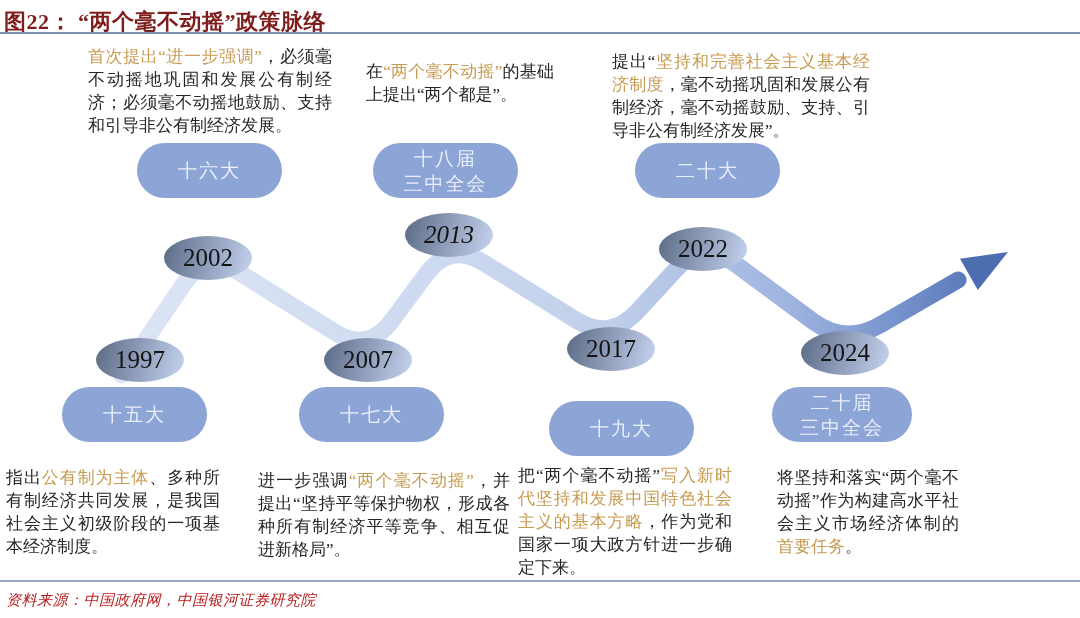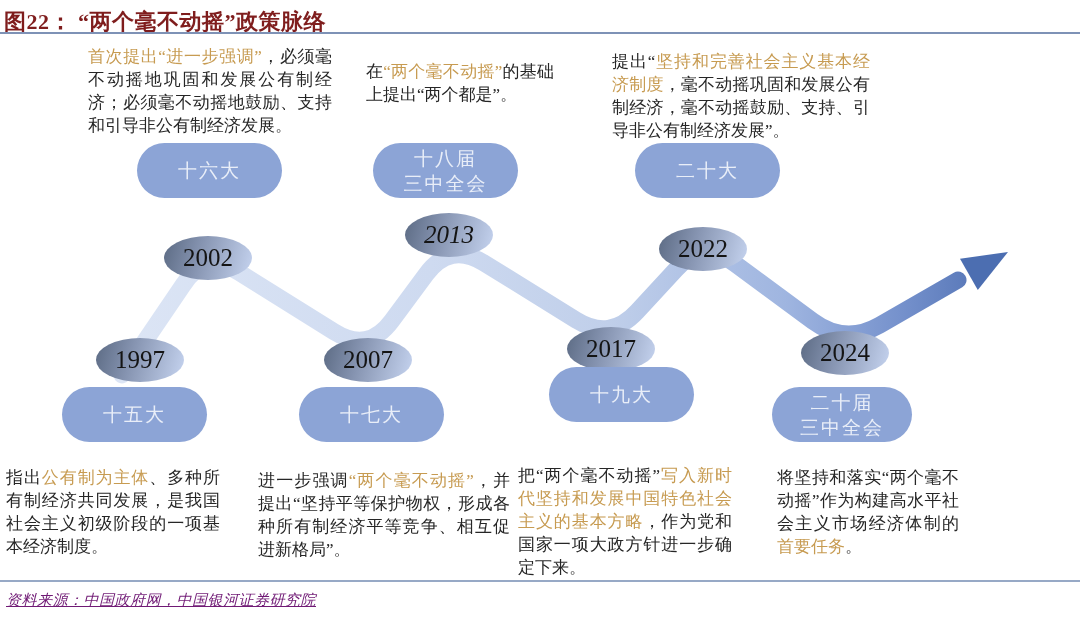--- a/index.html
+++ b/index.html
@@ -31,23 +31,22 @@
     position: absolute;
     left: 0; top: 580px;
     width: 1080px; height: 2px;
     background: #97A9C6;
   }
   .source-note {
     position: absolute;
     left: 6px; top: 591px;
     font-size: 15px;
     font-style: italic;
-    color: #701a75;
+    color: #b91c1c;
     letter-spacing: 0.5px;
-    text-decoration: underline;
   }
   .annotation {
     position: absolute;
     font-size: 17px;
     line-height: 23px;
     text-align: justify;
     color: #262626;
   }
   .annotation .hl { color: #C79B51; }
   .ann-top-1 { left: 88px;  top: 45px;  width: 244px; }
@@ -71,21 +70,21 @@
     font-size: 19px;
     line-height: 25px;
     letter-spacing: 2px;
     white-space: pre-line;
   }
   .pill-16 { left: 137px; top: 143px; }
   .pill-18 { left: 373px; top: 143px; }
   .pill-20 { left: 635px; top: 143px; }
   .pill-15 { left: 62px;  top: 387px; }
   .pill-17 { left: 299px; top: 387px; }
-  .pill-19 { left: 549px; top: 367px; text-align: center; }
+  .pill-19 { left: 549px; top: 401px; text-align: center; }
   .pill-20p { left: 772px; top: 387px; width: 140px; }
   .wave-svg {
     position: absolute;
     left: 0; top: 0;
     width: 1080px; height: 618px;
   }
   .year-oval {
     position: absolute;
     width: 88px; height: 44px;
     border-radius: 50%;

